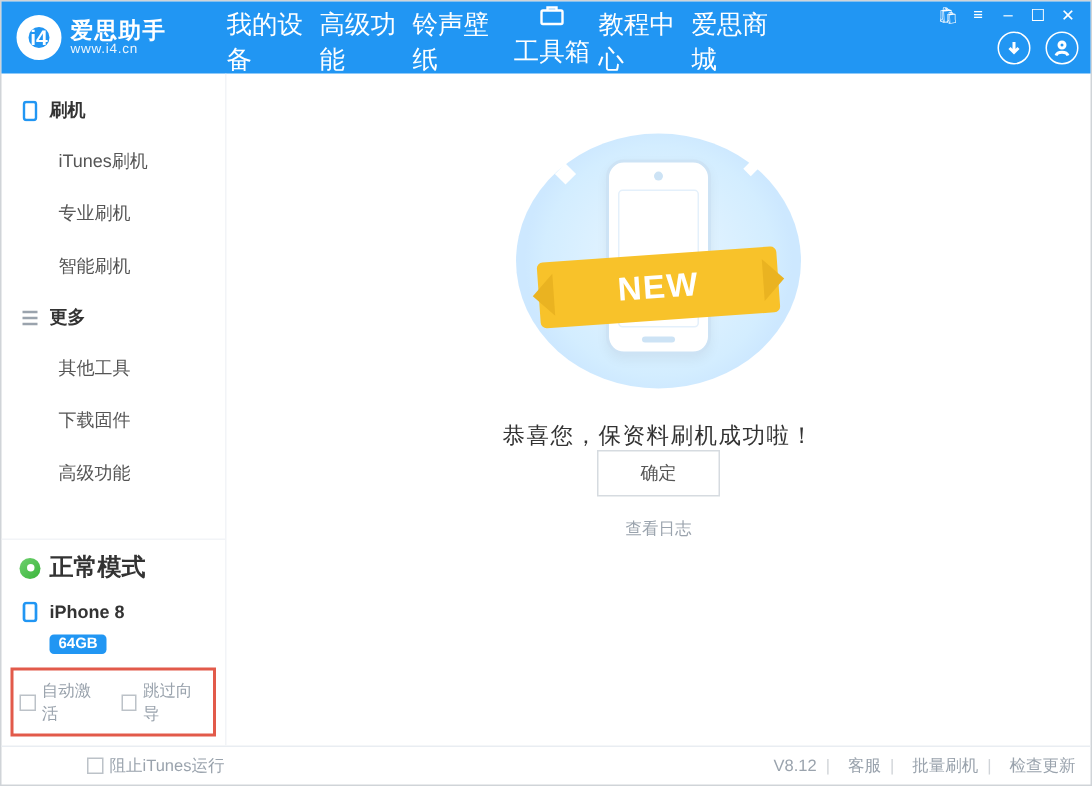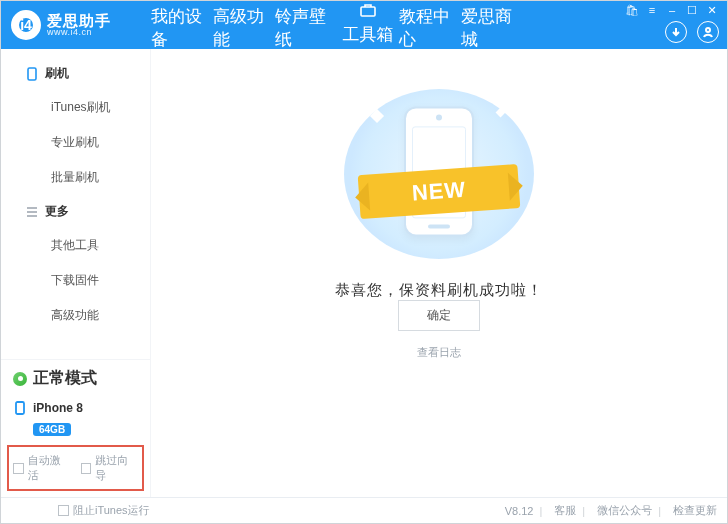--- a/index.html
+++ b/index.html
@@ -28,21 +28,21 @@
   .top-right{display:flex;flex-direction:column;justify-content:space-between;align-items:flex-end;padding:2px 8px 2px 0;}
   .win-ctrls{display:flex;gap:6px;}
   .win-ctrls span{width:14px;height:14px;display:flex;align-items:center;justify-content:center;font-size:11px;color:#fff;cursor:pointer;}
   .acct{display:flex;gap:10px;padding-bottom:4px;}
   .acct span{width:22px;height:22px;border:1.4px solid #fff;border-radius:50%;display:flex;align-items:center;justify-content:center;cursor:pointer;}
   .acct svg{width:12px;height:12px;stroke:#fff;fill:none;stroke-width:2;}
   
   .body{flex:1;display:flex;overflow:hidden;}
   
   .sidebar{width:150px;display:flex;flex-direction:column;border-right:1px solid var(--side-border);}
-  .sb-scroll{flex:1;overflow:auto;padding-top:8px;padding-left:12px;}
+  .sb-scroll{flex:1;overflow:auto;padding-top:8px;}
   .sb-section{font-size:12px;color:var(--text);display:flex;align-items:center;padding:8px 12px;gap:6px;font-weight:600;}
   .sb-section svg{width:14px;height:14px;stroke:var(--blue);fill:none;stroke-width:1.6;}
   .sb-item{font-size:12px;color:#555;padding:9px 0 9px 38px;cursor:pointer;}
   .sb-item.active{color:var(--blue);}
   .sb-bottom{border-top:1px solid var(--side-border);}
   .mode{display:flex;align-items:center;gap:6px;padding:8px 12px;font-size:16px;font-weight:600;color:var(--text);}
   .mode .dot{width:14px;height:14px;border-radius:50%;background:linear-gradient(135deg,#6fd06f,#3ab53a);display:flex;align-items:center;justify-content:center;}
   .mode .dot::after{content:"";width:5px;height:5px;border-radius:50%;background:#fff;}
   .device{display:flex;align-items:center;gap:6px;padding:4px 12px 2px;font-size:12px;font-weight:600;color:var(--text);}
   .device svg{width:14px;height:14px;stroke:var(--blue);fill:none;stroke-width:1.8;}
@@ -160,21 +160,21 @@
     <div class="sidebar">
       <div class="sb-scroll">
         <div class="sb-section">
           <svg>
               <rect x="3" y="1" width="8" height="12" rx="1.5"></rect>
             </svg>
           <span>刷机</span>
         </div>
         <div class="sb-item">iTunes刷机</div>
         <div class="sb-item">专业刷机</div>
-        <div class="sb-item">批量刷机</div>
+        <div class="sb-item">智能刷机</div>
 
         <div class="sb-section">
           <svg style="stroke:#9aa3ad">
               <path d="M2 3h10M2 7h10M2 11h10"></path>
             </svg>
           <span>更多</span>
         </div>
         <div class="sb-item">其他工具</div>
         <div class="sb-item">下载固件</div>
         <div class="sb-item">高级功能</div>
@@ -225,17 +225,17 @@
   <div class="footer">
     <label class="chk">
         <span class="box"></span>
         <span>阻止iTunes运行</span>
       </label>
     <span class="spacer"></span>
     <span class="fitem">V8.12</span>
     <span class="sep">|</span>
     <span class="fitem">客服</span>
     <span class="sep">|</span>
-    <span class="fitem">微信公众号</span>
+    <span class="fitem">批量刷机</span>
     <span class="sep">|</span>
     <span class="fitem">检查更新</span>
   </div>
 </div>
 
 </body></html>

